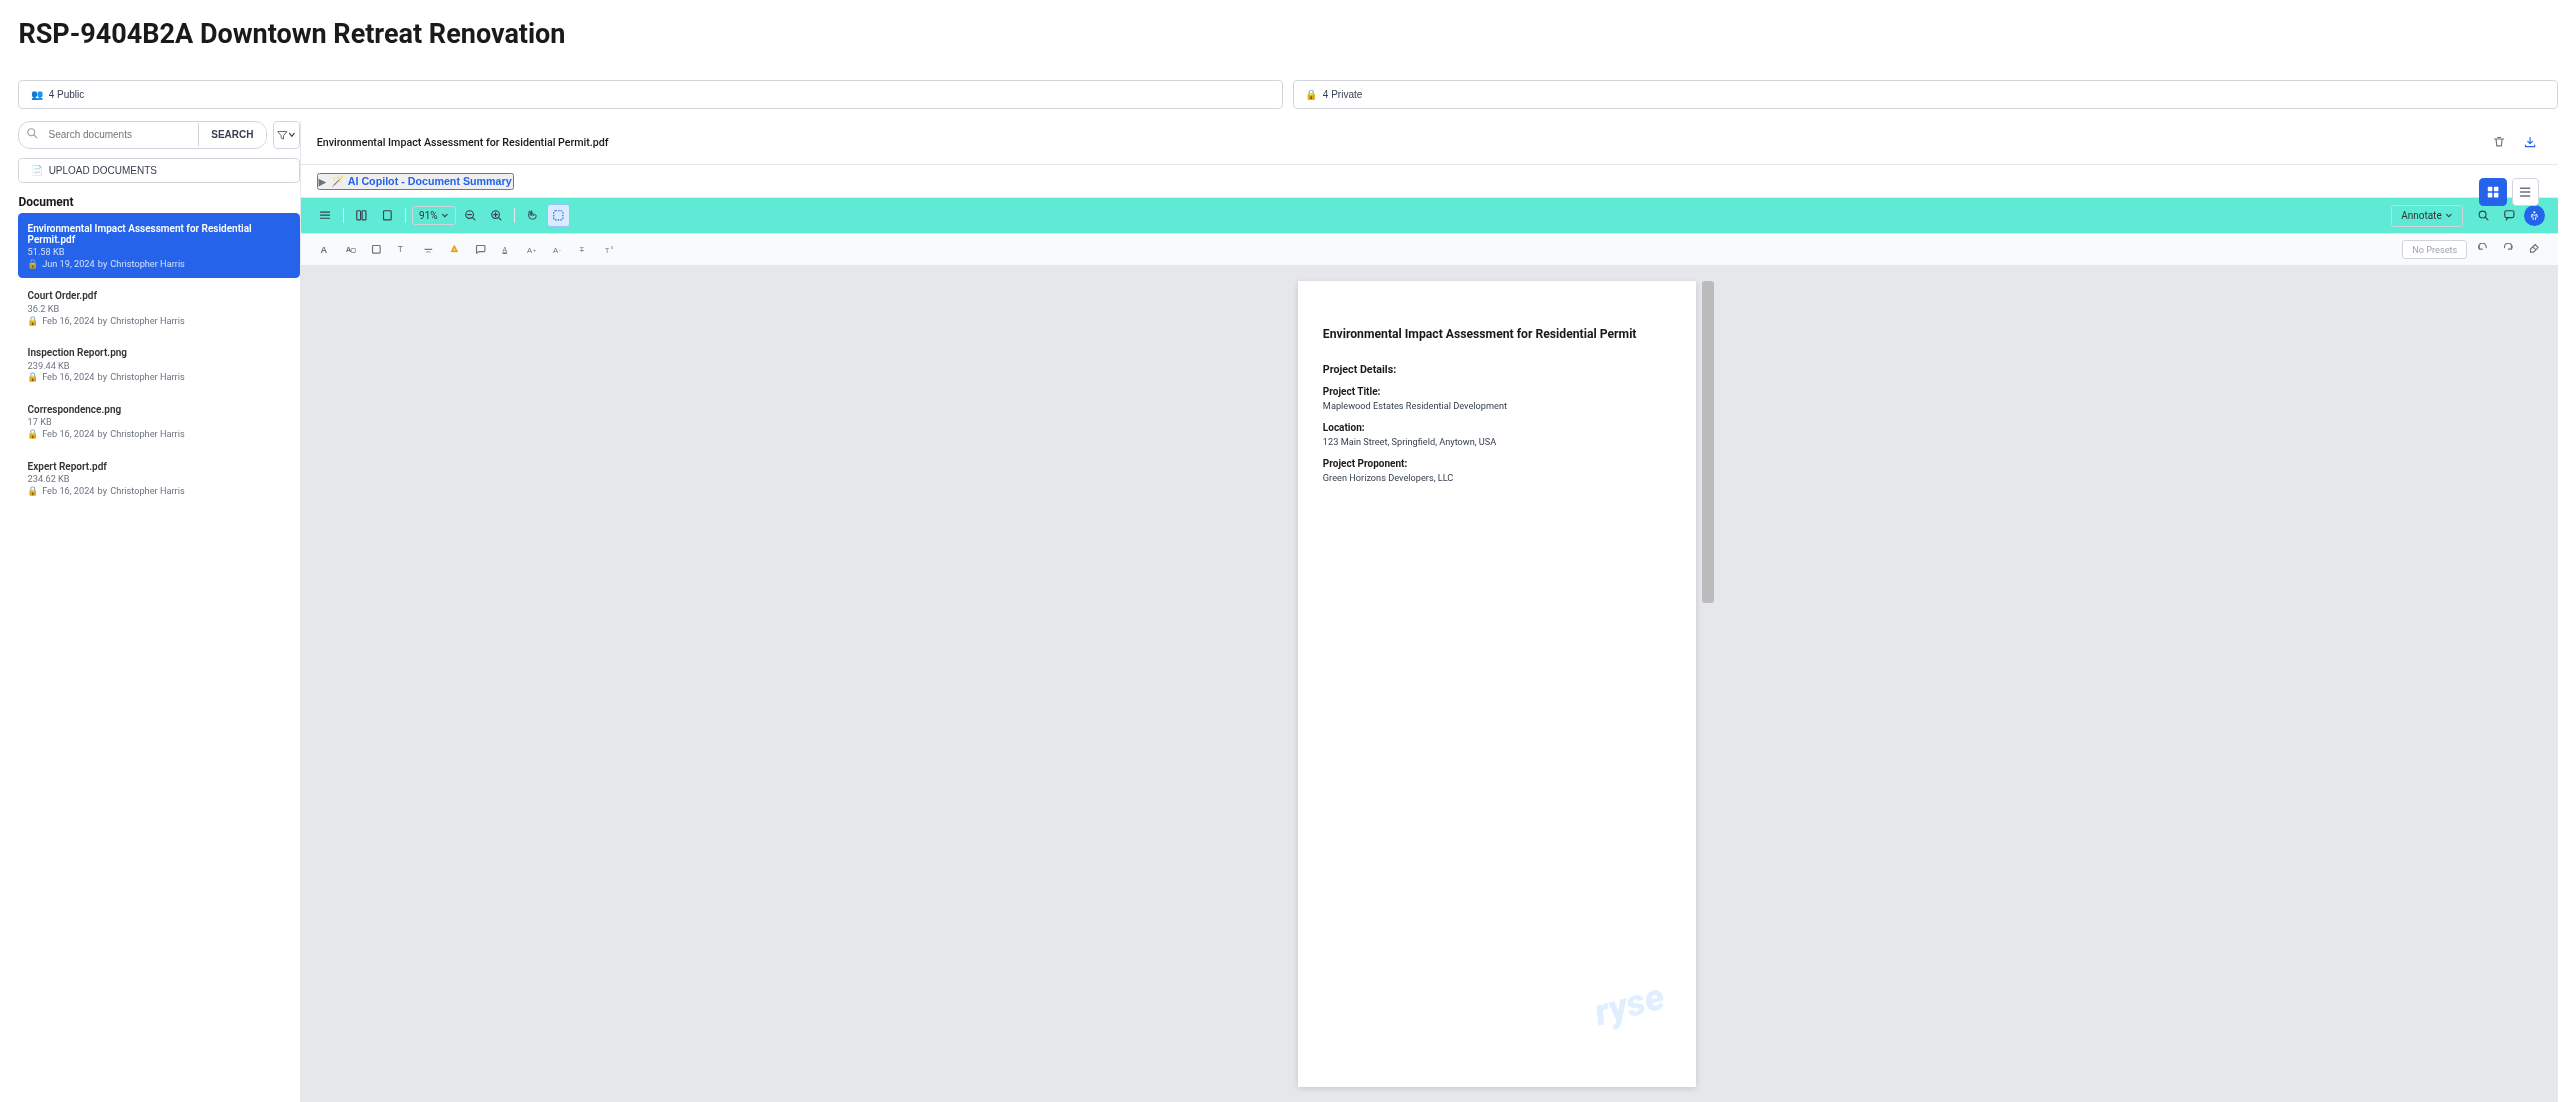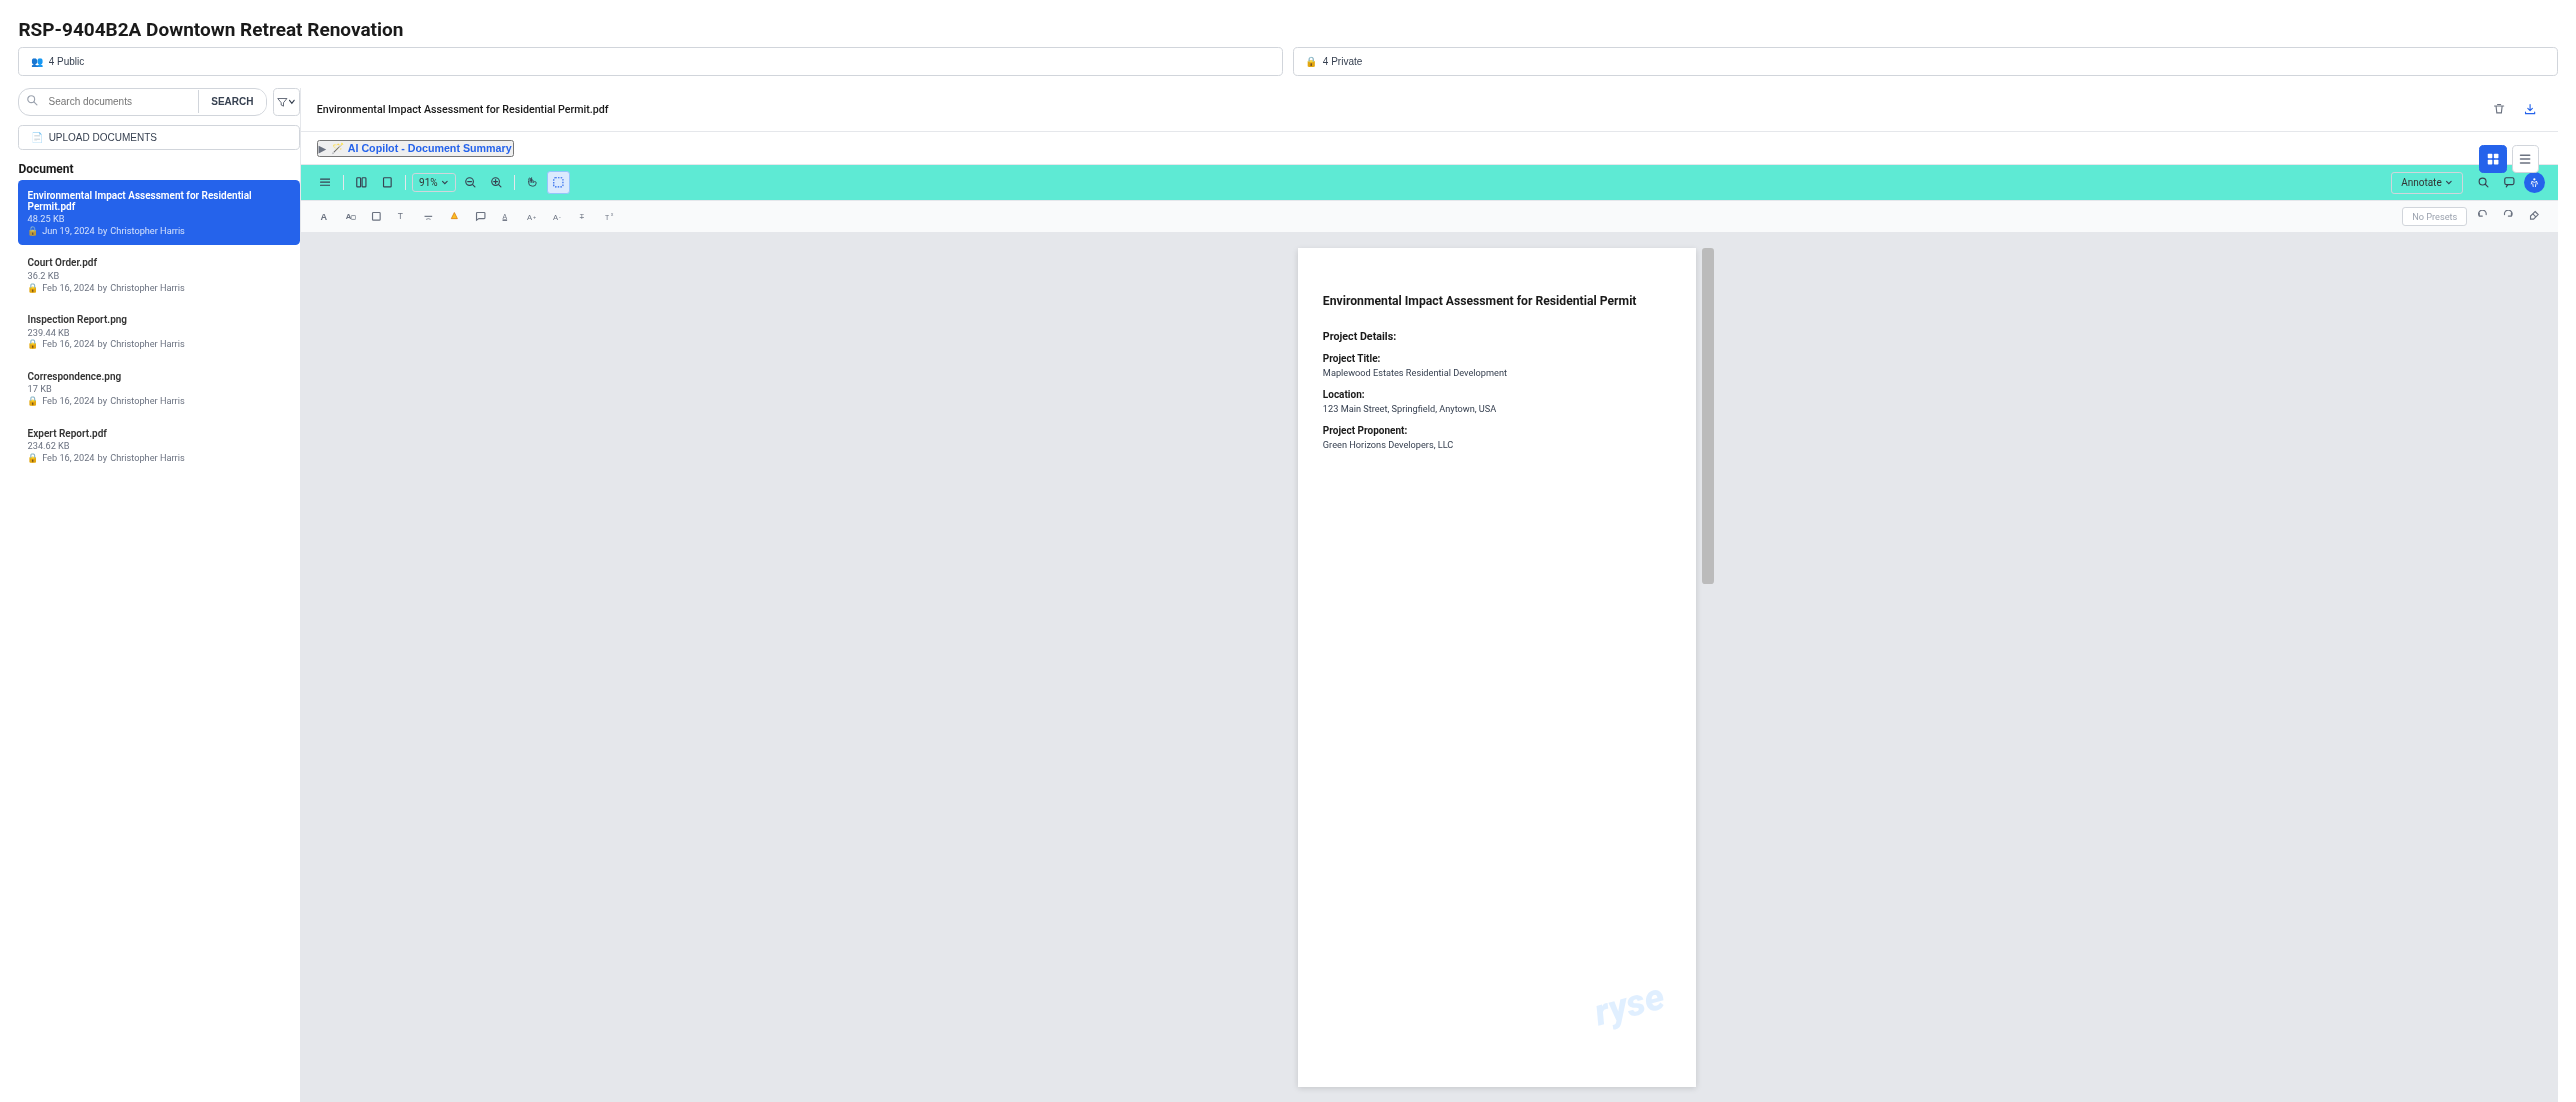--- a/index.html
+++ b/index.html
@@ -1,20 +1,20 @@
 <!DOCTYPE html>
 <html style="font-size:12.2px"><head>
   <meta charset="utf-8">
   <style>
     * { box-sizing: border-box; margin: 0; padding: 0; }
     body { font-family: -apple-system, BlinkMacSystemFont, 'Segoe UI', Roboto, sans-serif; background: #fff; color: #333; font-size: 10.7px; }
 
     .app-container { display: flex; flex-direction: column; height: 100vh; overflow: hidden; padding: 18.4px 18.4px 0 18.4px; }
 
-    .page-title { font-size: 19px; font-weight: 700; color: #1a1a1a; margin-bottom: 6px; }
+    .page-title { font-size: 27px; font-weight: 700; color: #1a1a1a; margin-bottom: 30px; }
 
     .tabs { display: flex; gap: 3.1px; margin-bottom: 15.3px; border-bottom: none; }
     .tab { padding: 6.1px 12.2px; border: none; background: none; cursor: pointer; color: #2563eb; font-size: 10.7px; font-weight: 500; text-decoration: none; }
     .tab.active { background: #2563eb; color: #fff; border-radius: 4.6px; padding: 6.1px 12.2px; }
 
     .content-area { display: flex; flex: 1; overflow: hidden; gap: 0; }
 
     
     .sidebar { width: 283px; min-width: 283px; display: flex; flex-direction: column; border-right: 0.8px solid #e5e7eb; padding-right: 0; }
     .access-btn { flex: 1; padding: 7.7px 12.2px; border: 0.8px solid #d1d5db; border-radius: 4.6px; background: #fff; cursor: pointer; font-size: 10px; color: #374151; display: flex; align-items: center; gap: 4.6px; }
@@ -147,21 +147,21 @@
         <span>UPLOAD DOCUMENTS</span>
       </button>
 
       <div class="doc-list-header">Document</div>
 
       <div class="doc-list">
 
         <div class="doc-item selected">
           <div class="doc-name">Environmental Impact Assessment for Residential Permit.pdf</div>
           <div class="doc-meta">
-            <span>48.25 KB</span>
+            <span>51.58 KB</span>
             <span class="doc-meta-lock">
               <span>🔒</span>
               <span>Jun 19, 2024</span>
               <span>by</span>
               <span>Christopher Harris</span>
             </span>
           </div>
         </div>
 
         <div class="doc-item">

